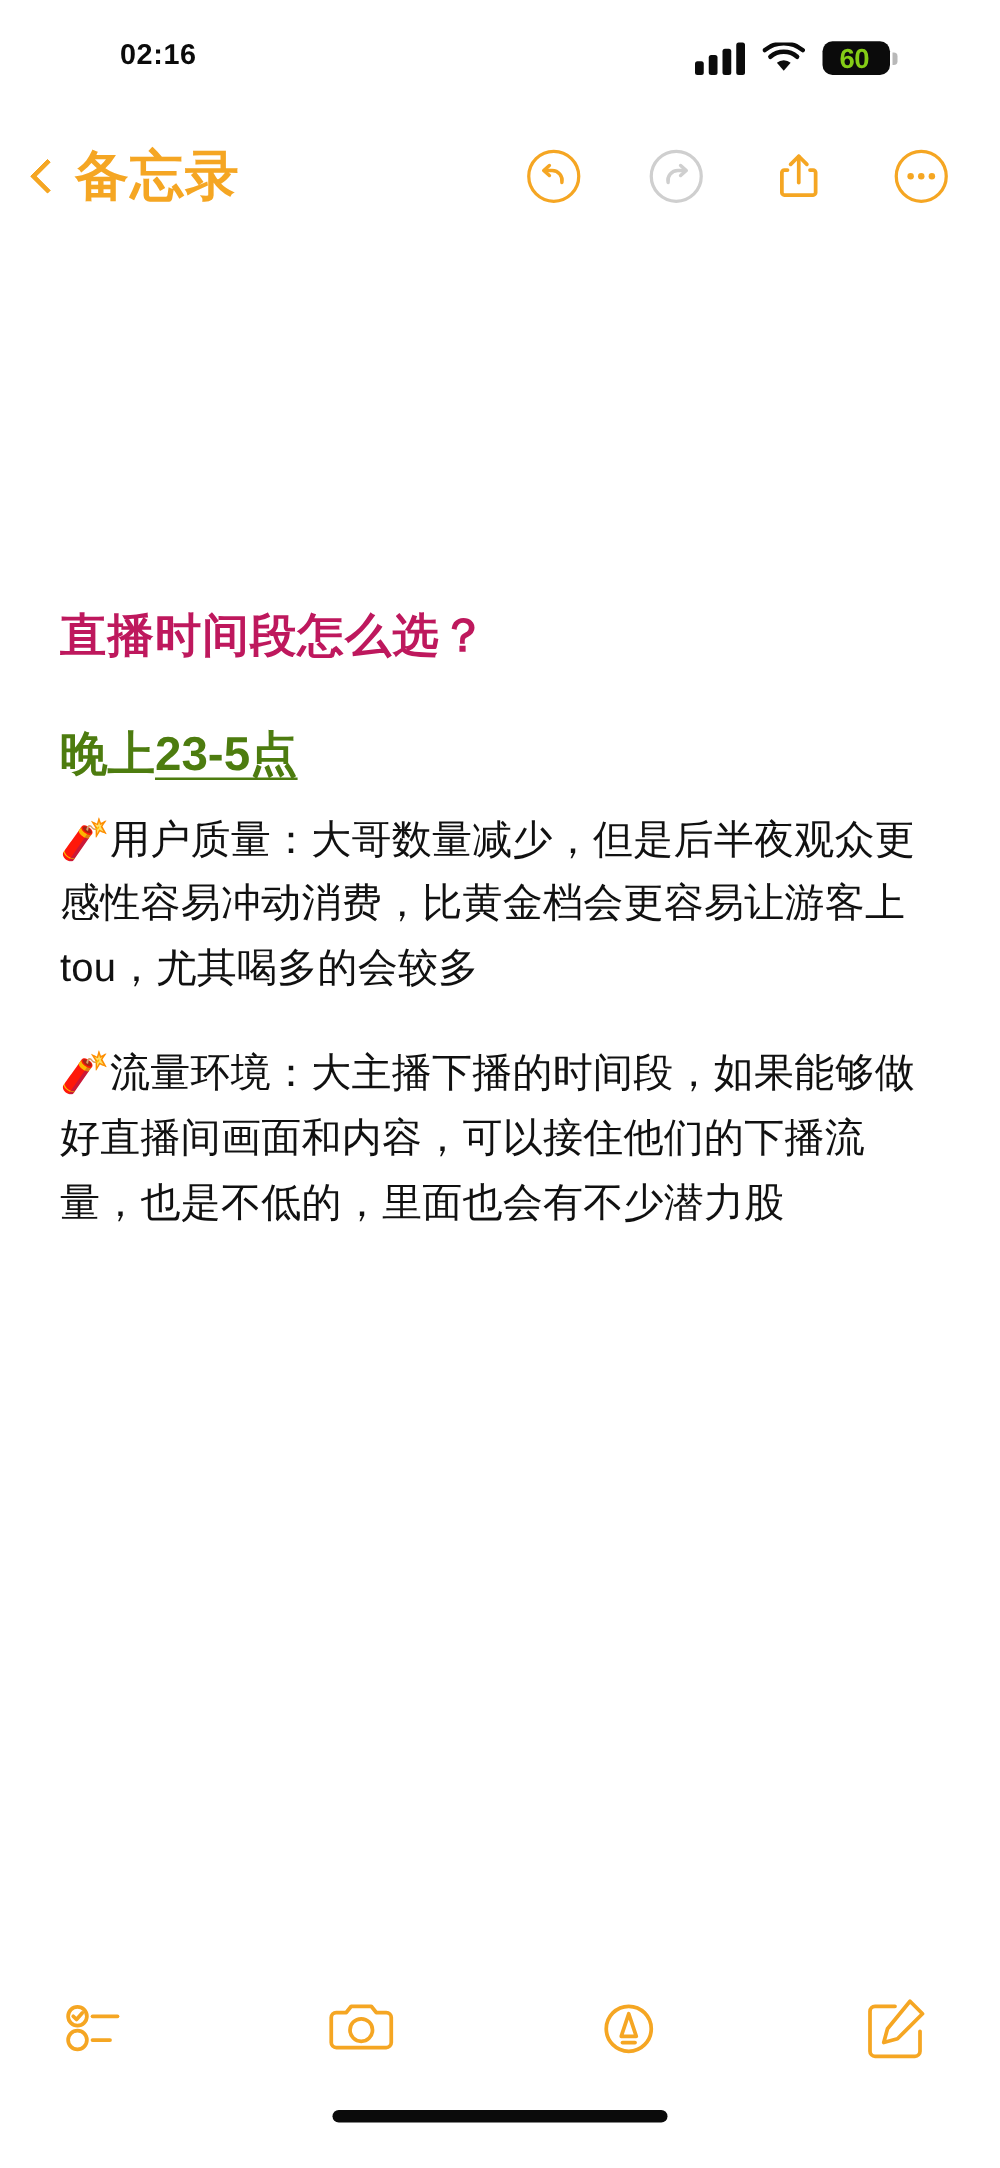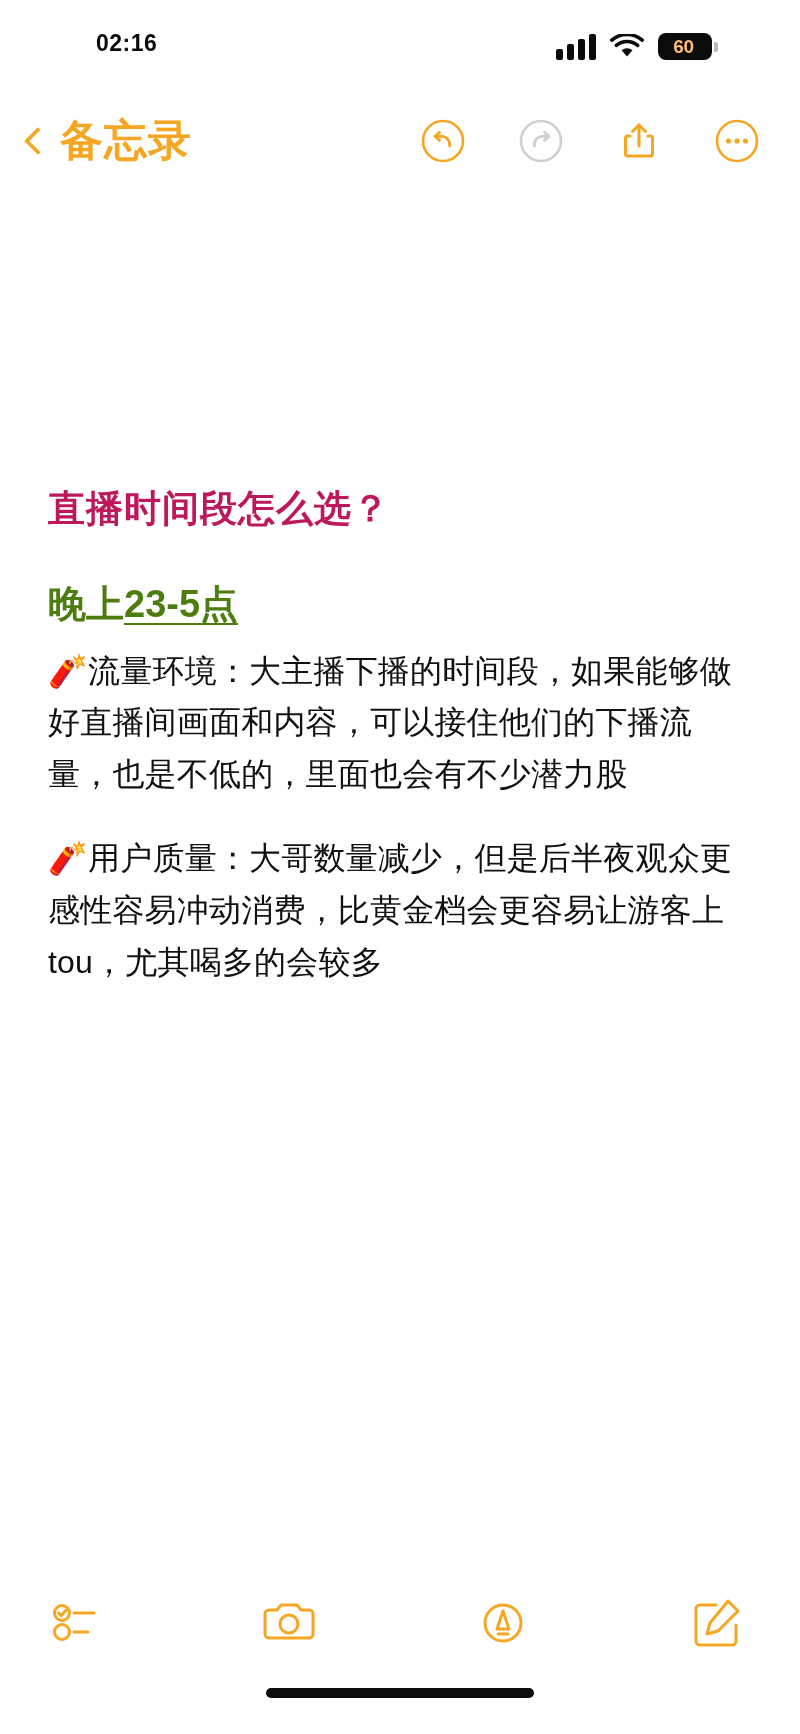--- a/index.html
+++ b/index.html
@@ -71,22 +71,22 @@
     width: 54px;
     height: 27px;
     border-radius: 8px;
     background: #0b0b0b;
     position: relative;
     display: flex;
     align-items: center;
     justify-content: center;
   }
   .battery .lvl {
-    color: #fdba74;
-    font-size: 19px;
+    color: #84cc16;
+    font-size: 22px;
     font-weight: 600;
     letter-spacing: -0.4px;
     padding-right: 3px;
   }
   .battery:after {
     content: "";
     position: absolute;
     right: -6px;
     top: 9px;
     width: 4px;
@@ -307,22 +307,22 @@
     </div>
   </div>
 
   <div class="note-body">
     <div class="note-title">直播时间段怎么选？</div>
 
     <div class="note-sub">
       <span>晚上</span><span class="underlined">23-5点</span>
     </div>
 
+    <p class="para">🧨用户质量：大哥数量减少，但是后半夜观众更感性容易冲动消费，比黄金档会更容易让游客上tou，尤其喝多的会较多</p>
     <p class="para">🧨流量环境：大主播下播的时间段，如果能够做好直播间画面和内容，可以接住他们的下播流量，也是不低的，里面也会有不少潜力股</p>
-    <p class="para">🧨用户质量：大哥数量减少，但是后半夜观众更感性容易冲动消费，比黄金档会更容易让游客上tou，尤其喝多的会较多</p>
   </div>
 
   <div class="bottom-bar">
 
     <div class="bottom-icon">
       <svg width="64" height="64" viewBox="0 0 64 64">
         <circle cx="18" cy="22" r="7.5" fill="none" stroke="#f5a623" stroke-width="3"></circle>
         <path d="M14.6 22 L17.2 24.6 L21.8 19.4" fill="none" stroke="#f5a623" stroke-width="3" stroke-linecap="round" stroke-linejoin="round"></path>
         <path d="M30 22 H50" stroke="#f5a623" stroke-width="3" stroke-linecap="round"></path>
         <circle cx="18" cy="41" r="7.5" fill="none" stroke="#f5a623" stroke-width="3"></circle>

